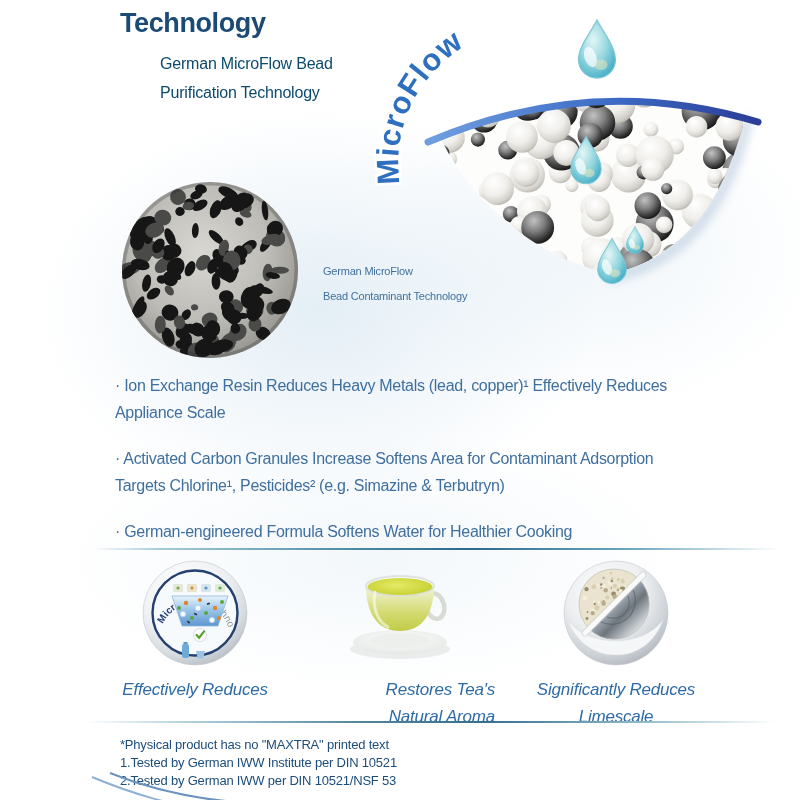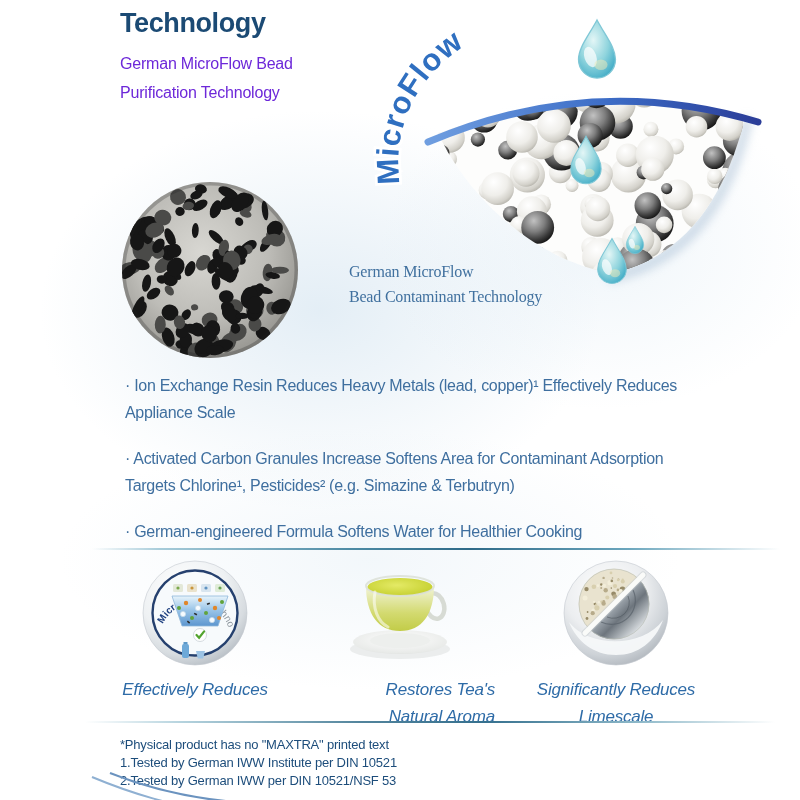--- a/index.html
+++ b/index.html
@@ -7,27 +7,27 @@
         font-family:"Liberation Sans",sans-serif;}
   .tint{position:absolute;pointer-events:none;}
   .tint1{left:40px;top:110px;width:560px;height:400px;
          background:radial-gradient(closest-side,rgba(205,224,238,.55),rgba(205,224,238,0));}
   .tint2{left:380px;top:90px;width:440px;height:320px;
          background:radial-gradient(closest-side,rgba(212,229,241,.35),rgba(212,229,241,0));}
   .tint3{left:60px;top:430px;width:620px;height:260px;
          background:radial-gradient(closest-side,rgba(214,230,241,.30),rgba(214,230,241,0));}
   .header{position:absolute;left:120px;top:8px;}
   .page-title{margin:0;font-size:27px;font-weight:bold;letter-spacing:-.4px;color:#1b4a74;}
-  .subtitle{margin-top:10px;font-size:16px;line-height:29px;color:#6d28d9;letter-spacing:-.2px;}
+  .subtitle{margin-top:10px;font-size:16px;line-height:29px;color:#0c4a6e;letter-spacing:-.2px;margin-left:40px;}
   .hero,.spongeSvg,.swoosh{position:absolute;}
   .hero{left:0;top:0;}
   .spongeSvg{left:100px;top:160px;}
-  .tech-caption{position:absolute;left:349px;top:259px;font-size:16px;line-height:25px;
-                color:#41719f;letter-spacing:-.2px;font-family:Liberation Serif, serif;}
-  .bullets{position:absolute;left:125px;top:372px;width:600px;font-size:16px;line-height:27px;
+  .tech-caption{position:absolute;left:323px;top:259px;font-size:11px;line-height:25px;
+                color:#41719f;letter-spacing:-.2px;}
+  .bullets{position:absolute;left:115px;top:372px;width:600px;font-size:16px;line-height:27px;
            color:#3f6f9f;letter-spacing:-.3px;}
   .bullet{margin:0 0 19px 0;}
   .divider{position:absolute;height:2px;}
   .divider1{left:92px;top:548px;width:688px;
     background:linear-gradient(90deg,rgba(137,180,200,0) 0%,#a6cbd9 10%,#4c8aa4 38%,#2e6a88 55%,#6ba6bd 78%,rgba(137,180,200,0) 100%);}
   .divider2{left:85px;top:721px;width:690px;
     background:linear-gradient(90deg,rgba(137,180,200,0) 0%,#b5d3de 14%,#52849c 40%,#35708e 58%,#8db8c8 80%,rgba(137,180,200,0) 100%);}
   .features{position:absolute;left:0;top:556px;width:800px;height:162px;}
   .feature{position:absolute;top:0;text-align:center;}
   .f1{left:110px;width:170px;} .f2{left:305px;width:190px;text-align:right;} .f3{left:511px;width:210px;}

